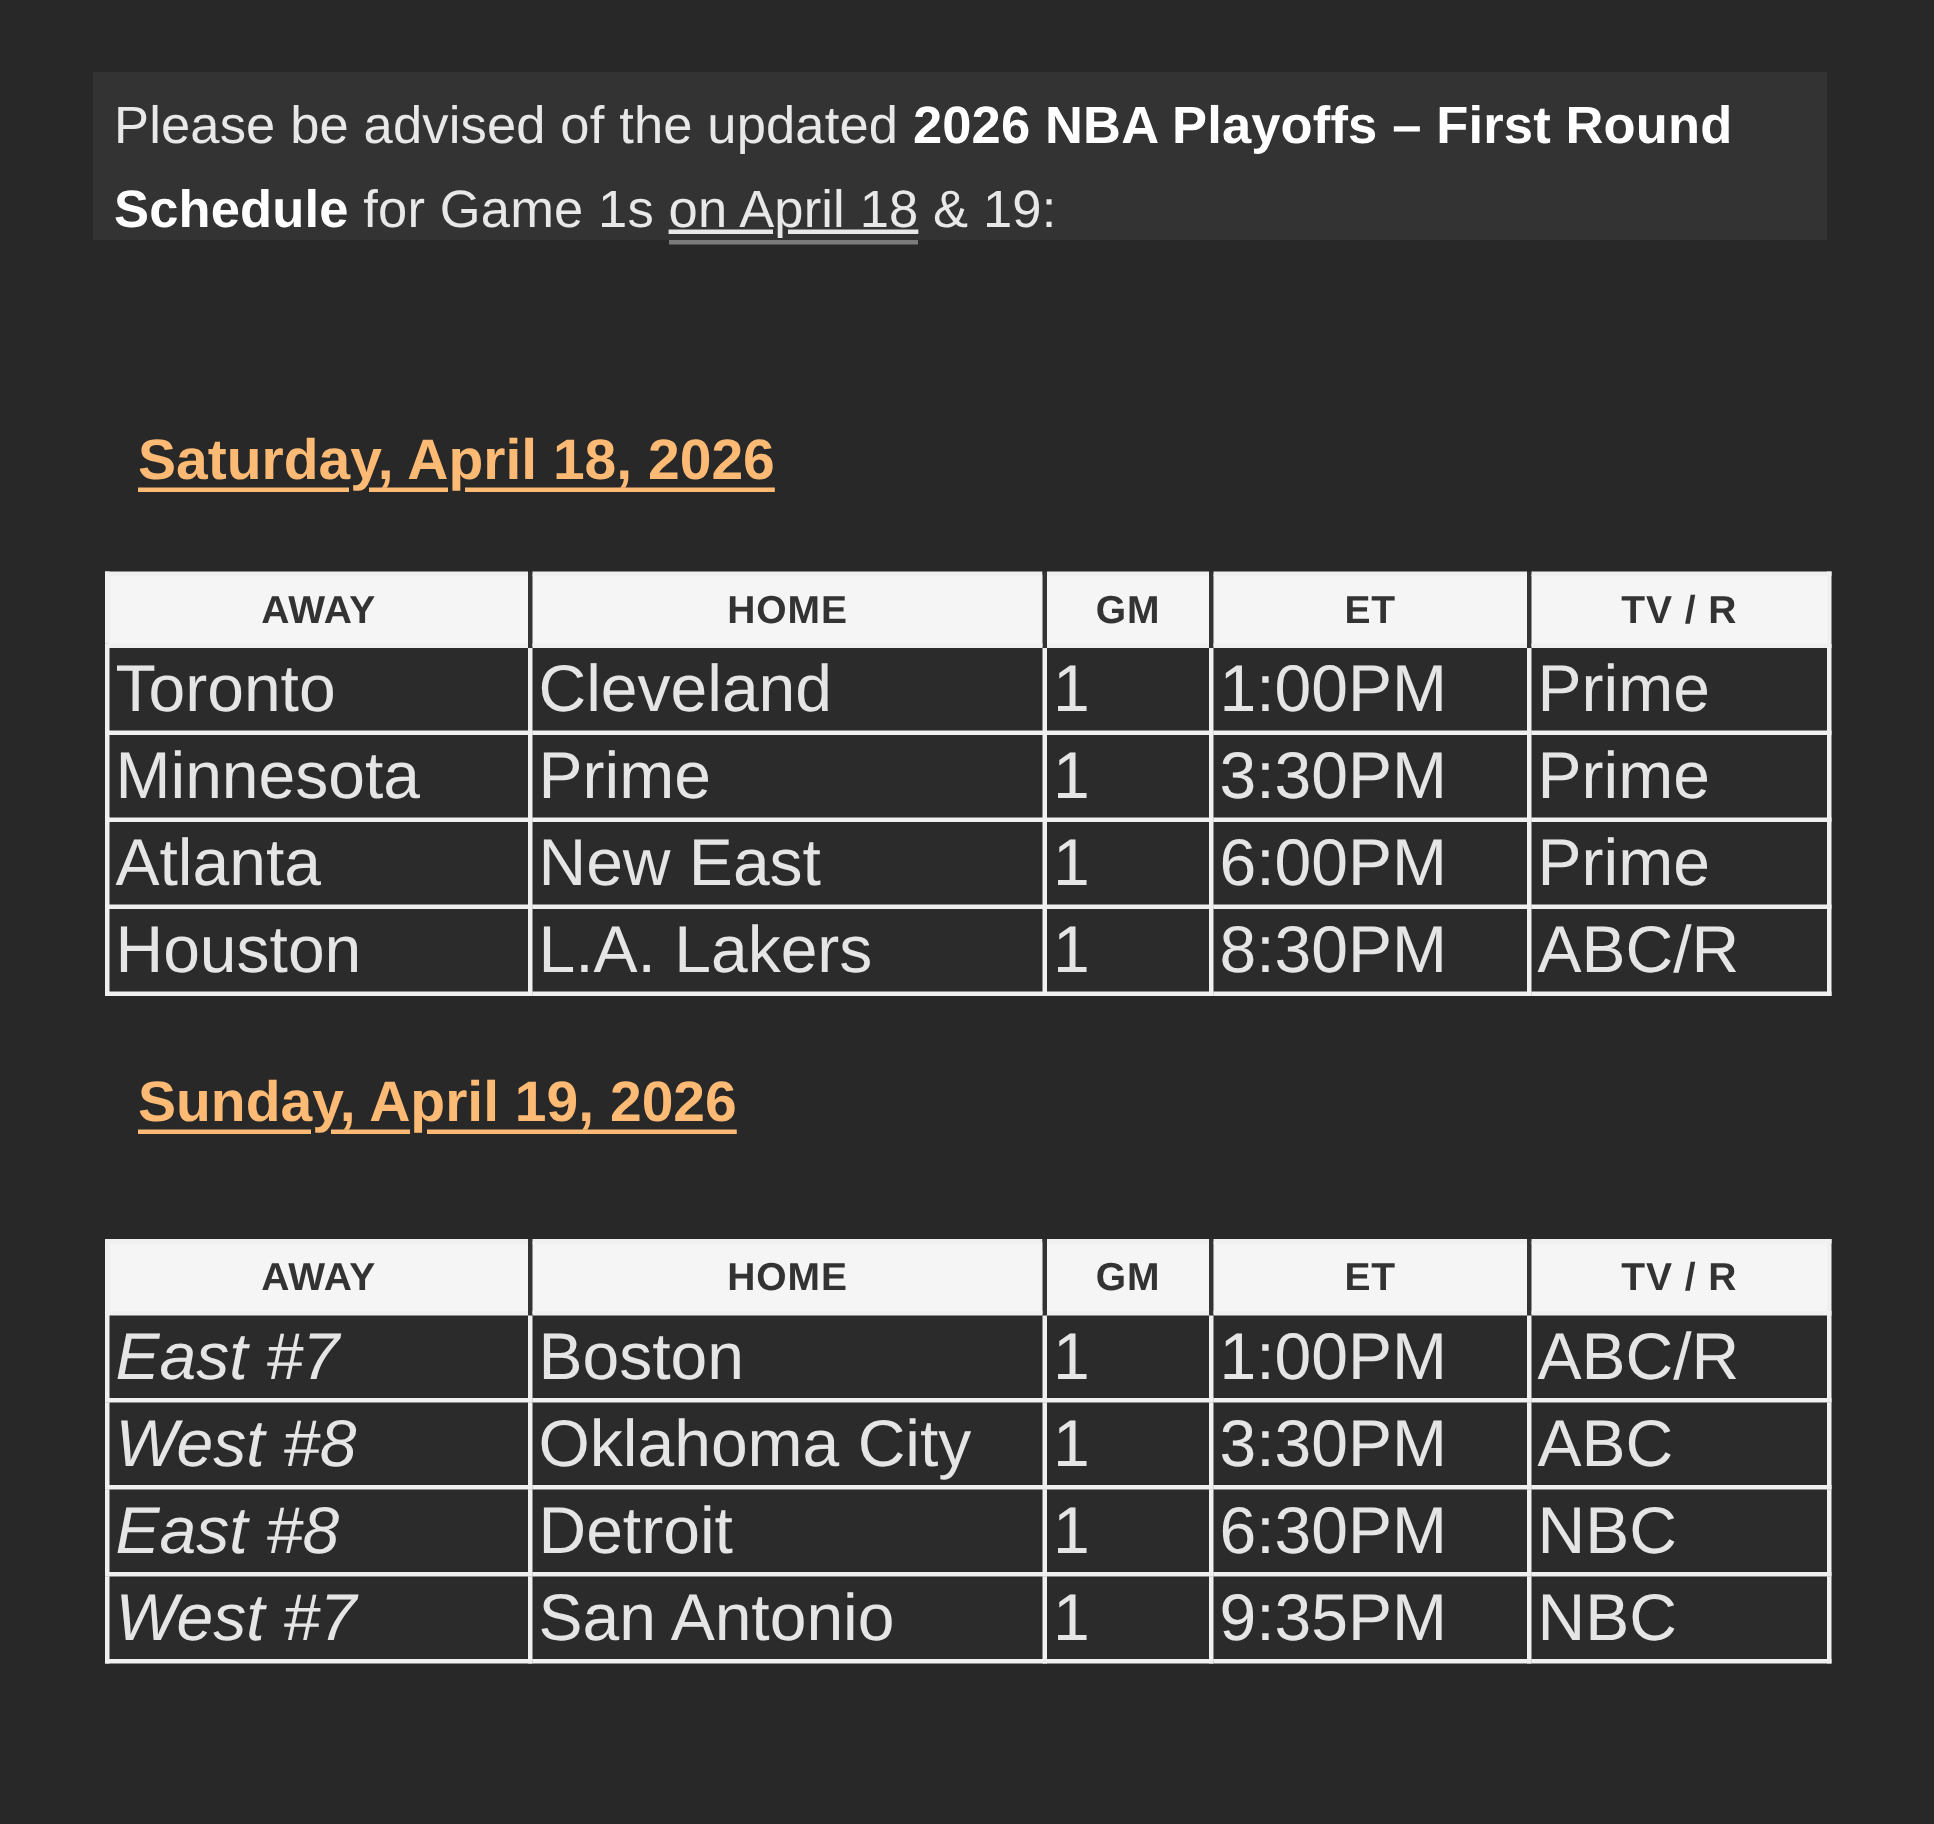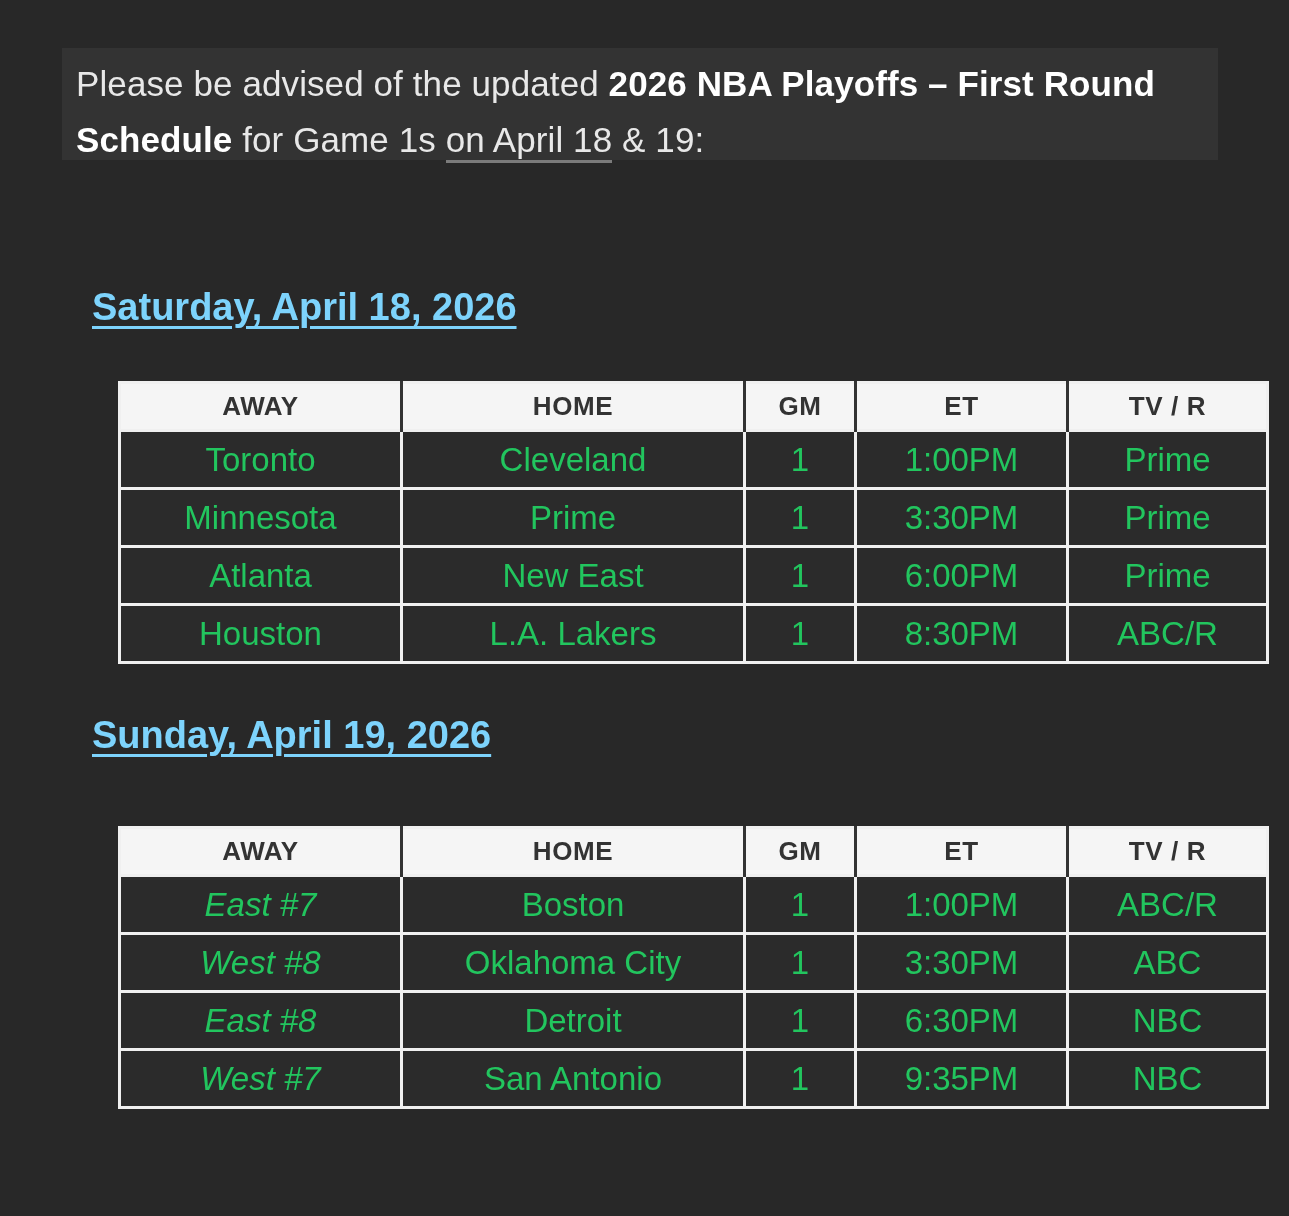--- a/index.html
+++ b/index.html
@@ -33,46 +33,46 @@
     letter-spacing: 0.1px;
     white-space: normal;
   }
   .intro-text .bold {
     font-weight: bold;
     color: #ffffff;
   }
   .intro-text .spellcheck {
     border-bottom: 3px solid #7b7b7b;
     padding-bottom: 1px;
+    text-decoration: underline;
   }
 
   
   .day-heading {
     position: absolute;
     left: 92px;
     font-size: 38px;
     font-weight: bold;
-    color: #7dd3fc;
+    color: #fdba74;
     text-decoration: underline;
     text-decoration-thickness: 3px;
     text-underline-offset: 6px;
     white-space: nowrap;
   }
   #day-heading-0 { top: 286px; }
   #day-heading-1 { top: 714px; }
 
   
   .schedule-table {
     position: absolute;
     left: 70px;
     width: 1148px;
     border-collapse: collapse;
     table-layout: fixed;
     border: 3px solid #f0f0f0;
-    margin-left: 48px;
   }
   #schedule-table-0 { top: 381px; }
   #schedule-table-1 { top: 826px; }
 
   .schedule-table col.col-away { width: 282px; }
   .schedule-table col.col-home { width: 343px; }
   .schedule-table col.col-gm   { width: 111px; }
   .schedule-table col.col-et   { width: 212px; }
   .schedule-table col.col-tv   { width: 200px; }
 
@@ -87,24 +87,23 @@
     border-left: 3px solid #333333;
     border-right: 3px solid #333333;
     box-sizing: border-box;
     padding: 0;
   }
   .schedule-table thead th:first-child { border-left: none; }
   .schedule-table thead th:last-child { border-right: none; }
 
   .schedule-table tbody td {
     background: #2b2b2b;
-    color: #22c55e;
-    font-size: 33px;
+    color: #e5e5e5;
+    font-size: 44px;
     height: 58px;
-    text-align: center;
     border: 3px solid #f0f0f0;
     box-sizing: border-box;
     padding: 0 4px;
     white-space: nowrap;
     overflow: hidden;
   }
   .schedule-table tbody td.away-placeholder {
     font-style: italic;
   }
   .schedule-table tbody td.et-cell span {

